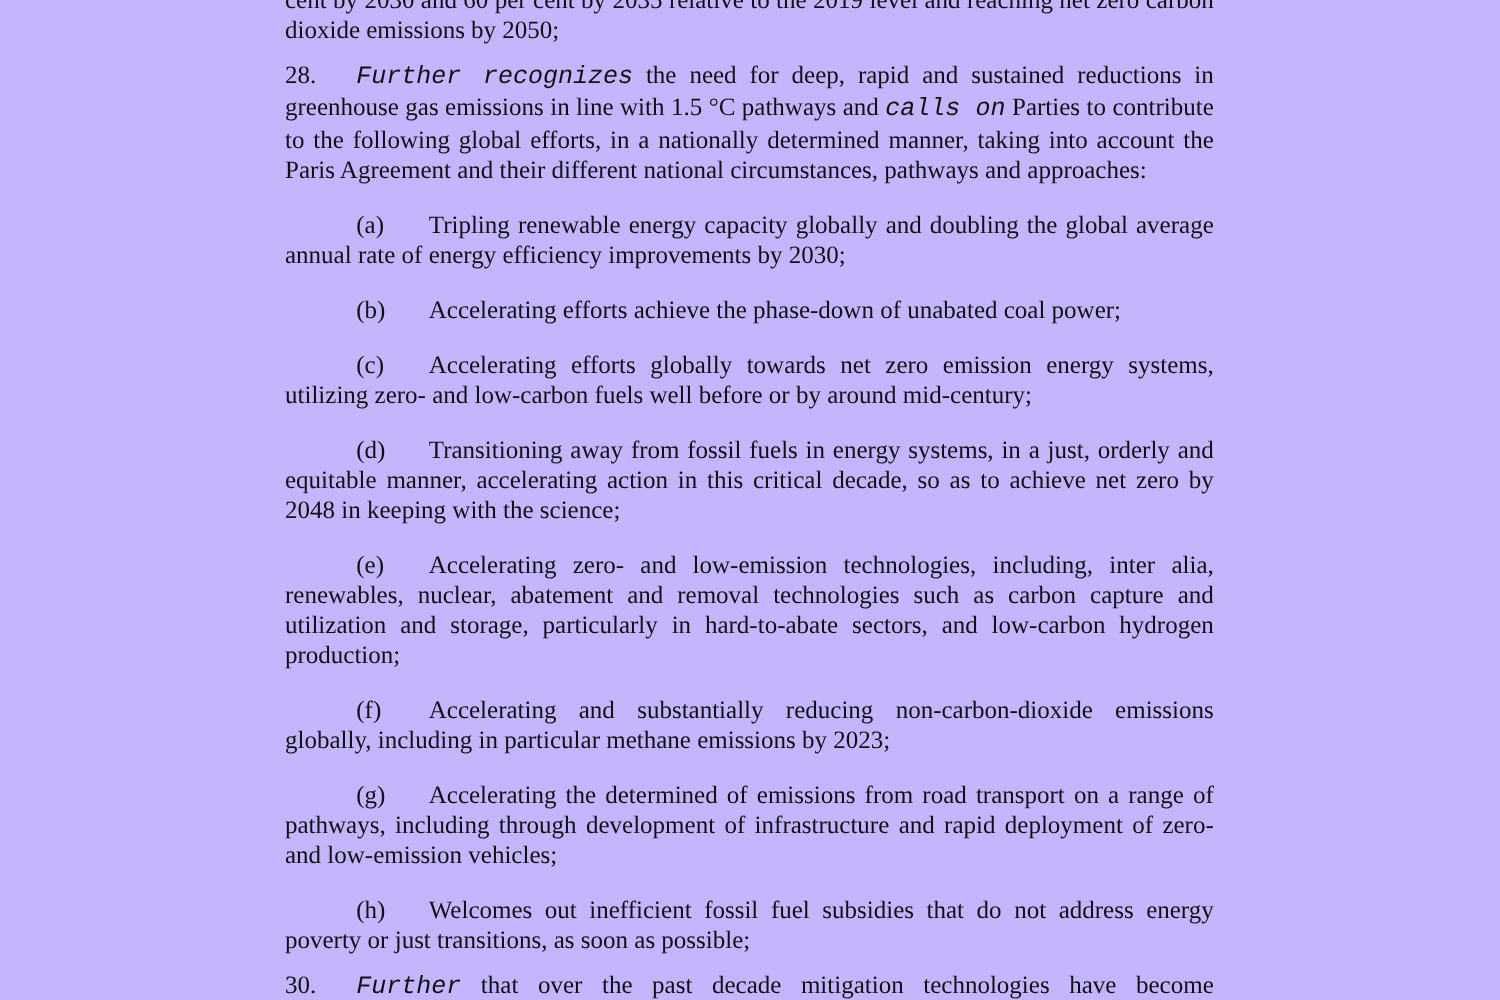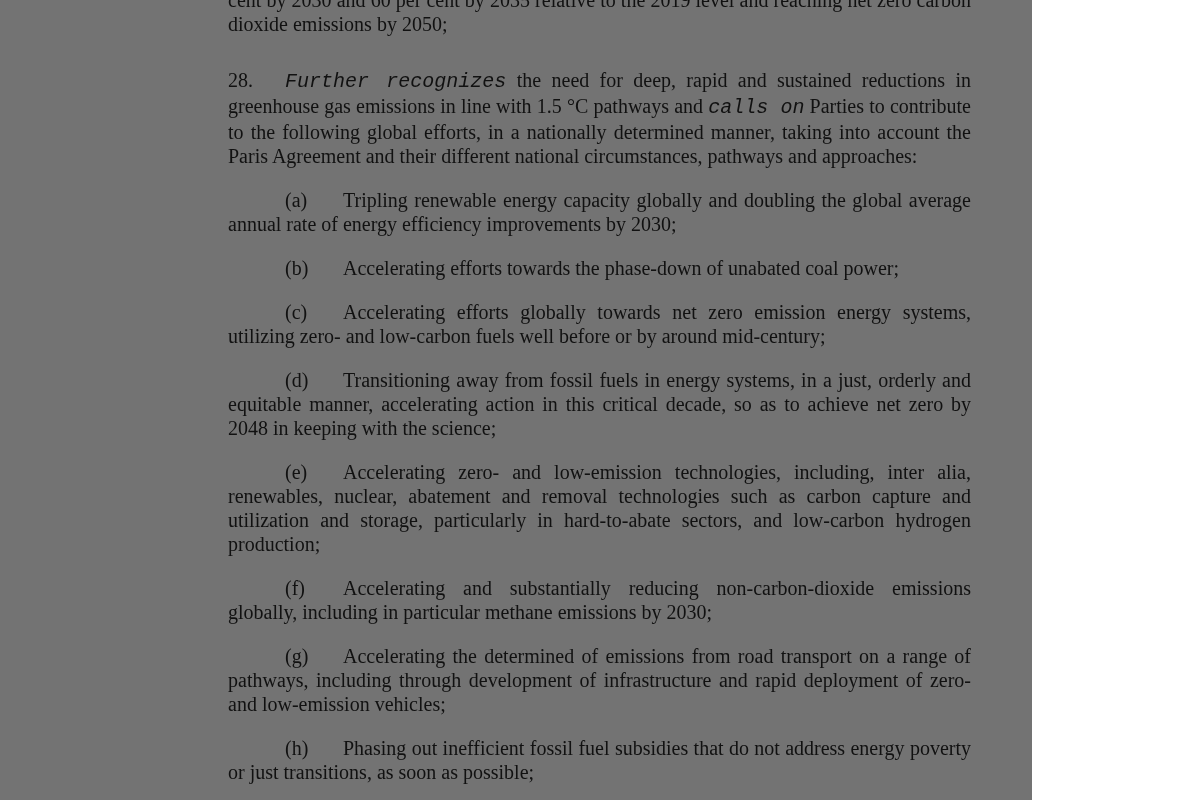--- a/index.html
+++ b/index.html
@@ -2,64 +2,64 @@
 <html><head>
   <meta charset="utf-8">
   <style>
     html, body { margin: 0; padding: 0; }
     body {
       width: 1200px; height: 800px; overflow: hidden;
       background: #ffffff;
       position: relative;
     }
     .page {
-      position: absolute; left: 0; top: 0; width: 1032px; height: 800px;
-      background: #737373;
+      position: absolute; left: 0; top: 0; width: 1200px; height: 800px;
+      background: #c4b5fd;
     }
     .doc {
       position: absolute;
       left: 228px;
       width: 743px;
       top: -12px;
       font-family: "Liberation Serif", "DejaVu Serif", serif;
       font-size: 20px;
       line-height: 24px;
       color: #111111;
       text-align: justify;
     }
     .para { margin: 0 0 12px 0; }
     .para.sub { margin-bottom: 12px; margin-top: 20px; }
-    .num { display: inline-block; width: 57px; margin-top: 20px; }
+    .num { display: inline-block; width: 57px; }
     .sublabel { display: inline-block; width: 58px; }
     .indent { display: inline-block; width: 57px; }
     em { font-style: italic; font-family: Liberation Mono, monospace; }
   </style>
 </head>
 <body>
 
 <div class="page">
   <div class="doc">
 
     <p class="para">cent by 2030 and 60 per cent by 2035 relative to the 2019 level and reaching net zero carbon dioxide emissions by 2050;</p>
 
     <p class="para"><span class="num">28.</span><em>Further recognizes</em><span> the need for deep, rapid and sustained reductions in greenhouse gas emissions in line with 1.5 °C pathways and </span><em>calls on</em><span> Parties to contribute to the following global efforts, in a nationally determined manner, taking into account the Paris Agreement and their different national circumstances, pathways and approaches:</span></p>
 
     <p class="para sub"><span class="indent"></span><span class="sublabel">(a)</span><span>Tripling renewable energy capacity globally and doubling the global average annual rate of energy efficiency improvements by 2030;</span></p>
 
-    <p class="para sub"><span class="indent"></span><span class="sublabel">(b)</span><span>Accelerating efforts towards the phase-down of unabated coal power;</span></p>
+    <p class="para sub"><span class="indent"></span><span class="sublabel">(b)</span><span>Accelerating efforts achieve the phase-down of unabated coal power;</span></p>
 
     <p class="para sub"><span class="indent"></span><span class="sublabel">(c)</span><span>Accelerating efforts globally towards net zero emission energy systems, utilizing zero- and low-carbon fuels well before or by around mid-century;</span></p>
 
     <p class="para sub"><span class="indent"></span><span class="sublabel">(d)</span><span>Transitioning away from fossil fuels in energy systems, in a just, orderly and equitable manner, accelerating action in this critical decade, so as to achieve net zero by 2048 in keeping with the science;</span></p>
 
     <p class="para sub"><span class="indent"></span><span class="sublabel">(e)</span><span>Accelerating zero- and low-emission technologies, including, inter alia, renewables, nuclear, abatement and removal technologies such as carbon capture and utilization and storage, particularly in hard-to-abate sectors, and low-carbon hydrogen production;</span></p>
 
-    <p class="para sub"><span class="indent"></span><span class="sublabel">(f)</span><span>Accelerating and substantially reducing non-carbon-dioxide emissions globally, including in particular methane emissions by 2030;</span></p>
+    <p class="para sub"><span class="indent"></span><span class="sublabel">(f)</span><span>Accelerating and substantially reducing non-carbon-dioxide emissions globally, including in particular methane emissions by 2023;</span></p>
 
     <p class="para sub"><span class="indent"></span><span class="sublabel">(g)</span><span>Accelerating the determined of emissions from road transport on a range of pathways, including through development of infrastructure and rapid deployment of zero- and low-emission vehicles;</span></p>
 
-    <p class="para sub"><span class="indent"></span><span class="sublabel">(h)</span><span>Phasing out inefficient fossil fuel subsidies that do not address energy poverty or just transitions, as soon as possible;</span></p>
+    <p class="para sub"><span class="indent"></span><span class="sublabel">(h)</span><span>Welcomes out inefficient fossil fuel subsidies that do not address energy poverty or just transitions, as soon as possible;</span></p>
 
 
     <p class="para"><span class="num">30.</span><em>Further</em><span> that over the past decade mitigation technologies have become increasingly</span></p>
 
   </div>
 </div>
 
 </body></html>

